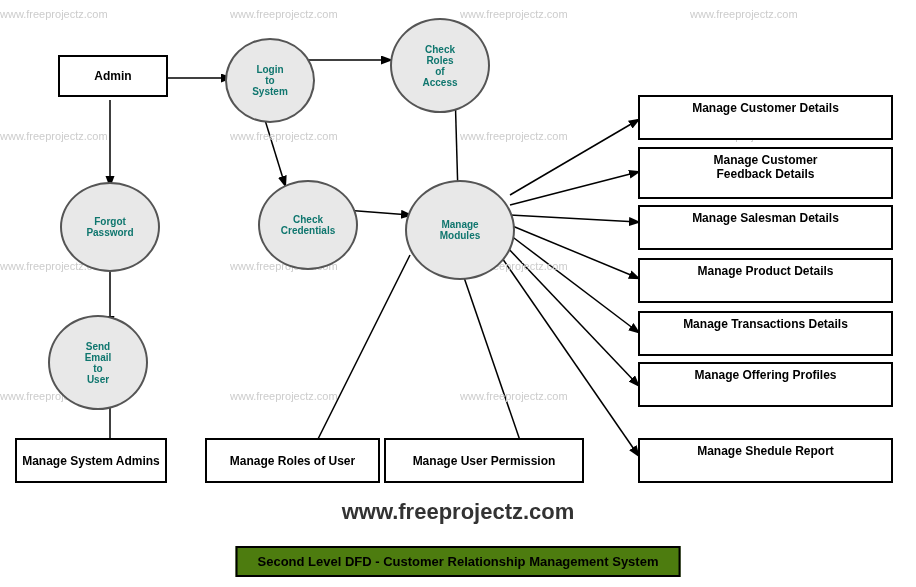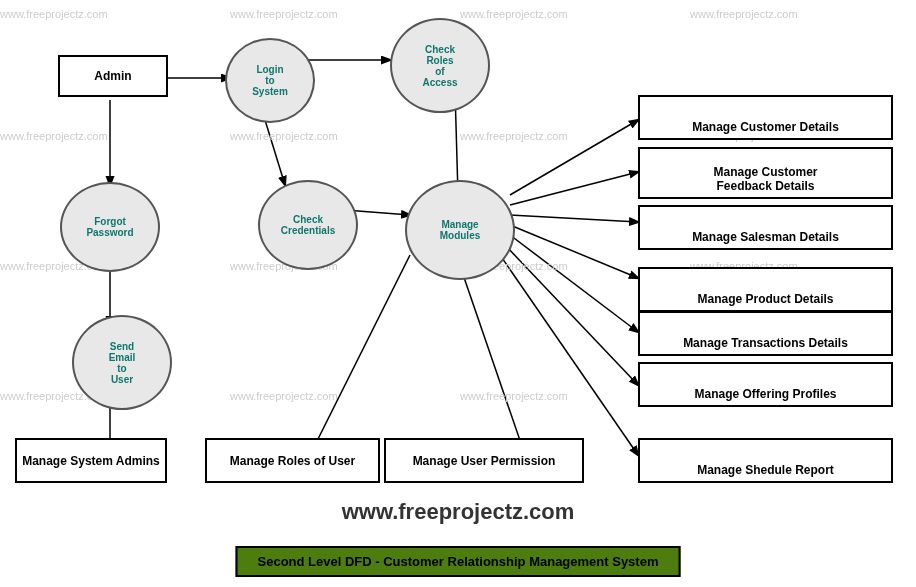--- a/index.html
+++ b/index.html
@@ -59,21 +59,21 @@
       font-weight: bold;
       color: #000;
       padding: 4px;
     }
     
     .right-box {
       position: absolute;
       background: #fff;
       border: 2px solid #000;
       display: flex;
-      align-items: flex-end;
+      align-items: flex-start;
       justify-content: center;
       text-align: center;
       font-size: 12px;
       font-weight: bold;
       color: #000;
       padding: 4px 8px;
     }
   </style>
 </head>
 <body>
@@ -165,41 +165,41 @@
   <div class="ellipse-node" style="left:258px; top:180px; width:100px; height:90px;">
     <span style="white-space:pre-line;">Check
 Credentials</span>
   </div>
 
   <div class="ellipse-node" style="left:405px; top:180px; width:110px; height:100px;">
     <span style="white-space:pre-line;">Manage
 Modules</span>
   </div>
 
-  <div class="ellipse-node" style="left:72px; top:315px; width:100px; height:95px;">
+  <div class="ellipse-node" style="left:48px; top:315px; width:100px; height:95px;">
     <span style="white-space:pre-line;">Send
 Email
 to
 User</span>
   </div>
 
   <div class="right-box" style="left:638px; top:95px; width:255px; height:45px;">
     <span>Manage Customer Details</span>
   </div>
 
   <div class="right-box" style="left:638px; top:147px; width:255px; height:52px;">
     <span style="white-space:pre-line;">Manage Customer
 Feedback Details</span>
   </div>
 
   <div class="right-box" style="left:638px; top:205px; width:255px; height:45px;">
     <span>Manage Salesman Details</span>
   </div>
 
-  <div class="right-box" style="left:638px; top:267px; width:255px; height:45px;">
+  <div class="right-box" style="left:638px; top:258px; width:255px; height:45px;">
     <span>Manage Product Details</span>
   </div>
 
   <div class="right-box" style="left:638px; top:311px; width:255px; height:45px;">
     <span>Manage Transactions Details</span>
   </div>
 
   <div class="right-box" style="left:638px; top:362px; width:255px; height:45px;">
     <span>Manage Offering Profiles</span>
   </div>

